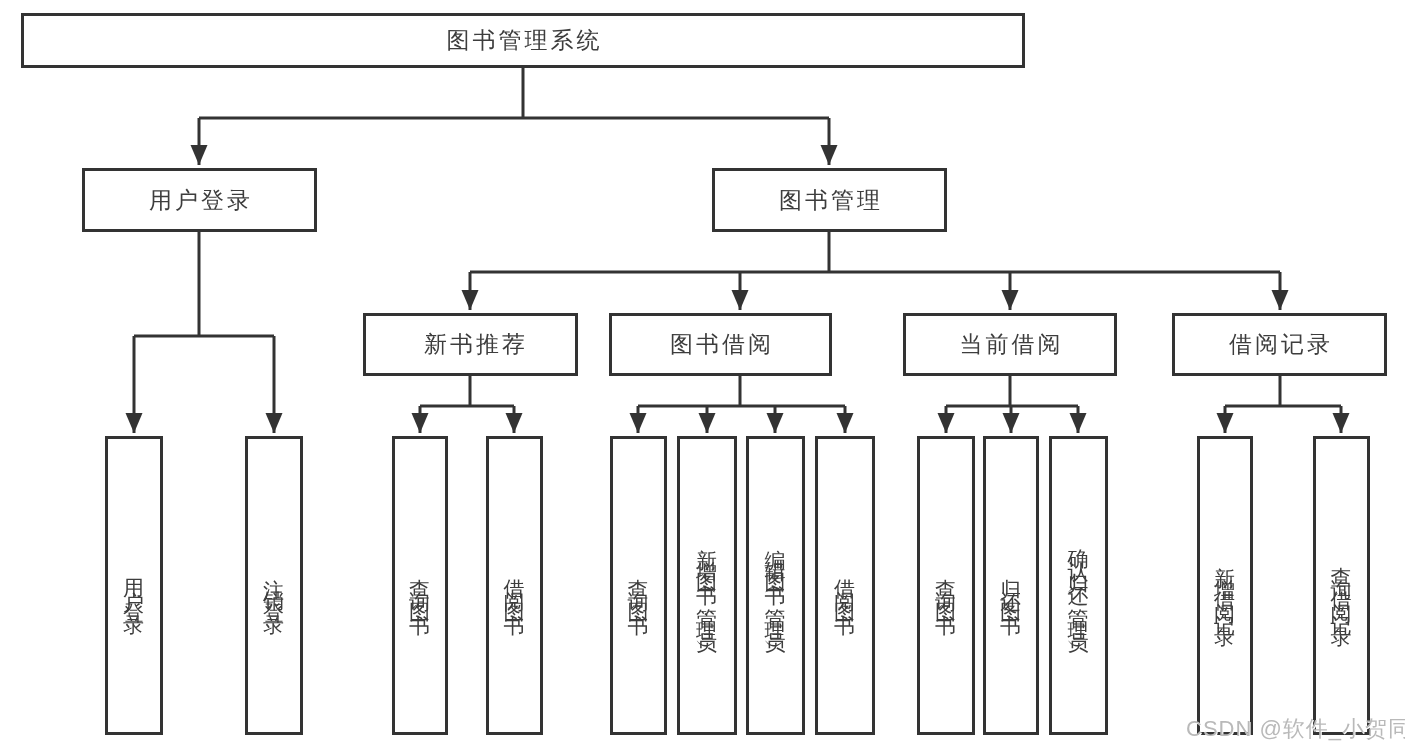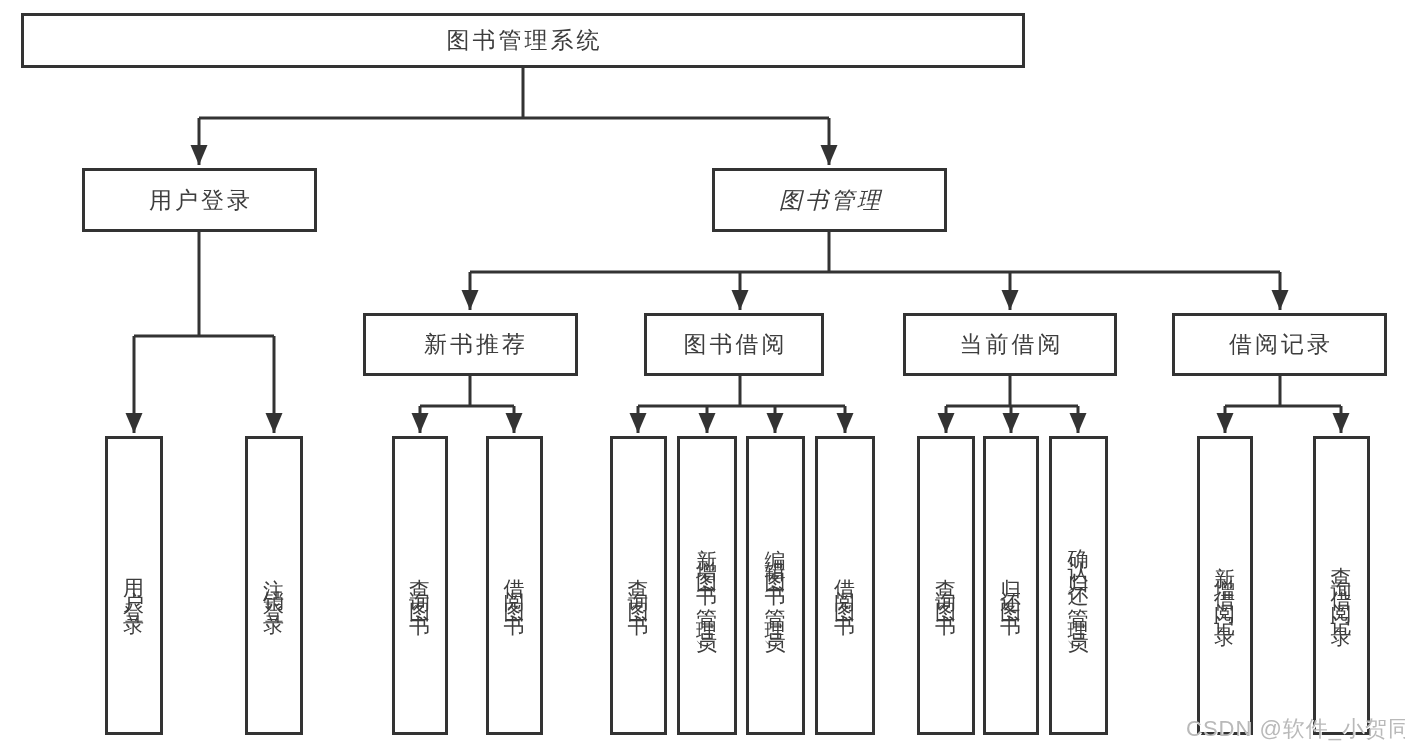--- a/index.html
+++ b/index.html
@@ -93,24 +93,24 @@
     <line class="wire" x1="946" y1="406" x2="946" y2="433" marker-end="url(#ah)"></line>
     <line class="wire" x1="1011" y1="406" x2="1011" y2="433" marker-end="url(#ah)"></line>
     <line class="wire" x1="1078" y1="406" x2="1078" y2="433" marker-end="url(#ah)"></line>
     <line class="wire" x1="1225" y1="406" x2="1225" y2="433" marker-end="url(#ah)"></line>
     <line class="wire" x1="1341" y1="406" x2="1341" y2="433" marker-end="url(#ah)"></line>
   </svg>
 
   <div class="hbox" style="left:21px; top:13px; width:1004px; height:55px;">图书管理系统</div>
 
   <div class="hbox" style="left:82px; top:168px; width:235px; height:64px;">用户登录</div>
-  <div class="hbox" style="left:712px; top:168px; width:235px; height:64px;font-style:italic;">图书管理</div>
+  <div class="hbox" style="left:712px; top:168px; width:235px; height:64px;">图书管理</div>
 
   <div class="hbox" style="left:363px; top:313px; width:215px; height:63px;padding-left:8px;">新书推荐</div>
-  <div class="hbox" style="left:644px; top:313px; width:180px; height:63px;">图书借阅</div>
+  <div class="hbox" style="left:609px; top:313px; width:223px; height:63px;">图书借阅</div>
   <div class="hbox" style="left:1172px; top:313px; width:215px; height:63px;">借阅记录</div>
   <div class="hbox" style="left:903px; top:313px; width:214px; height:63px;">当前借阅</div>
 
   <div class="vbox" style="left:105px; top:436px; width:58px; height:299px;">
     <span class="vlabel">用户登录</span>
   </div>
   <div class="vbox" style="left:245px; top:436px; width:58px; height:299px;">
     <span class="vlabel">注销登录</span>
   </div>
 

